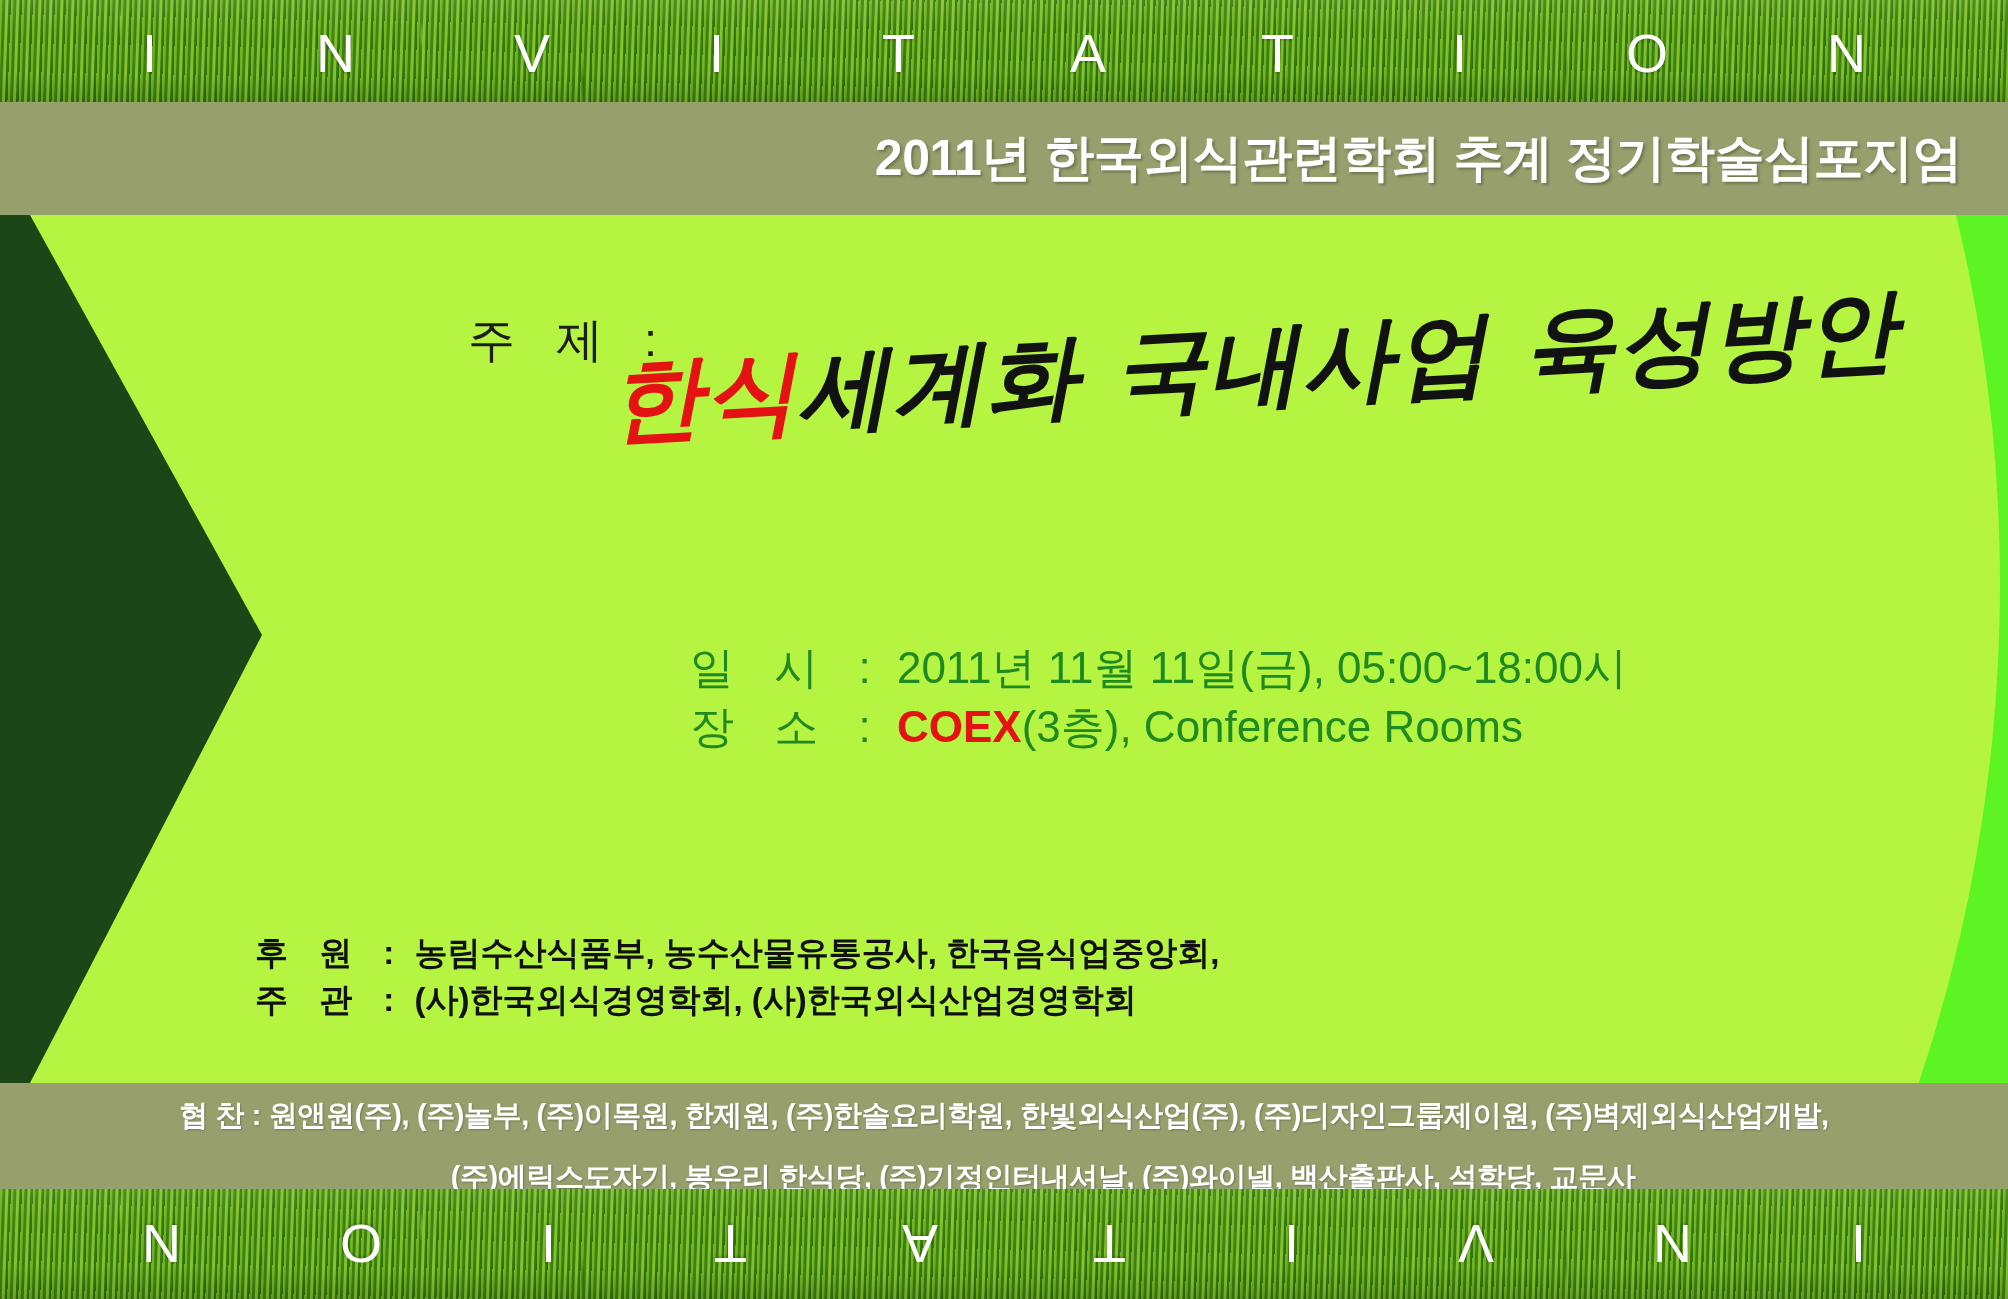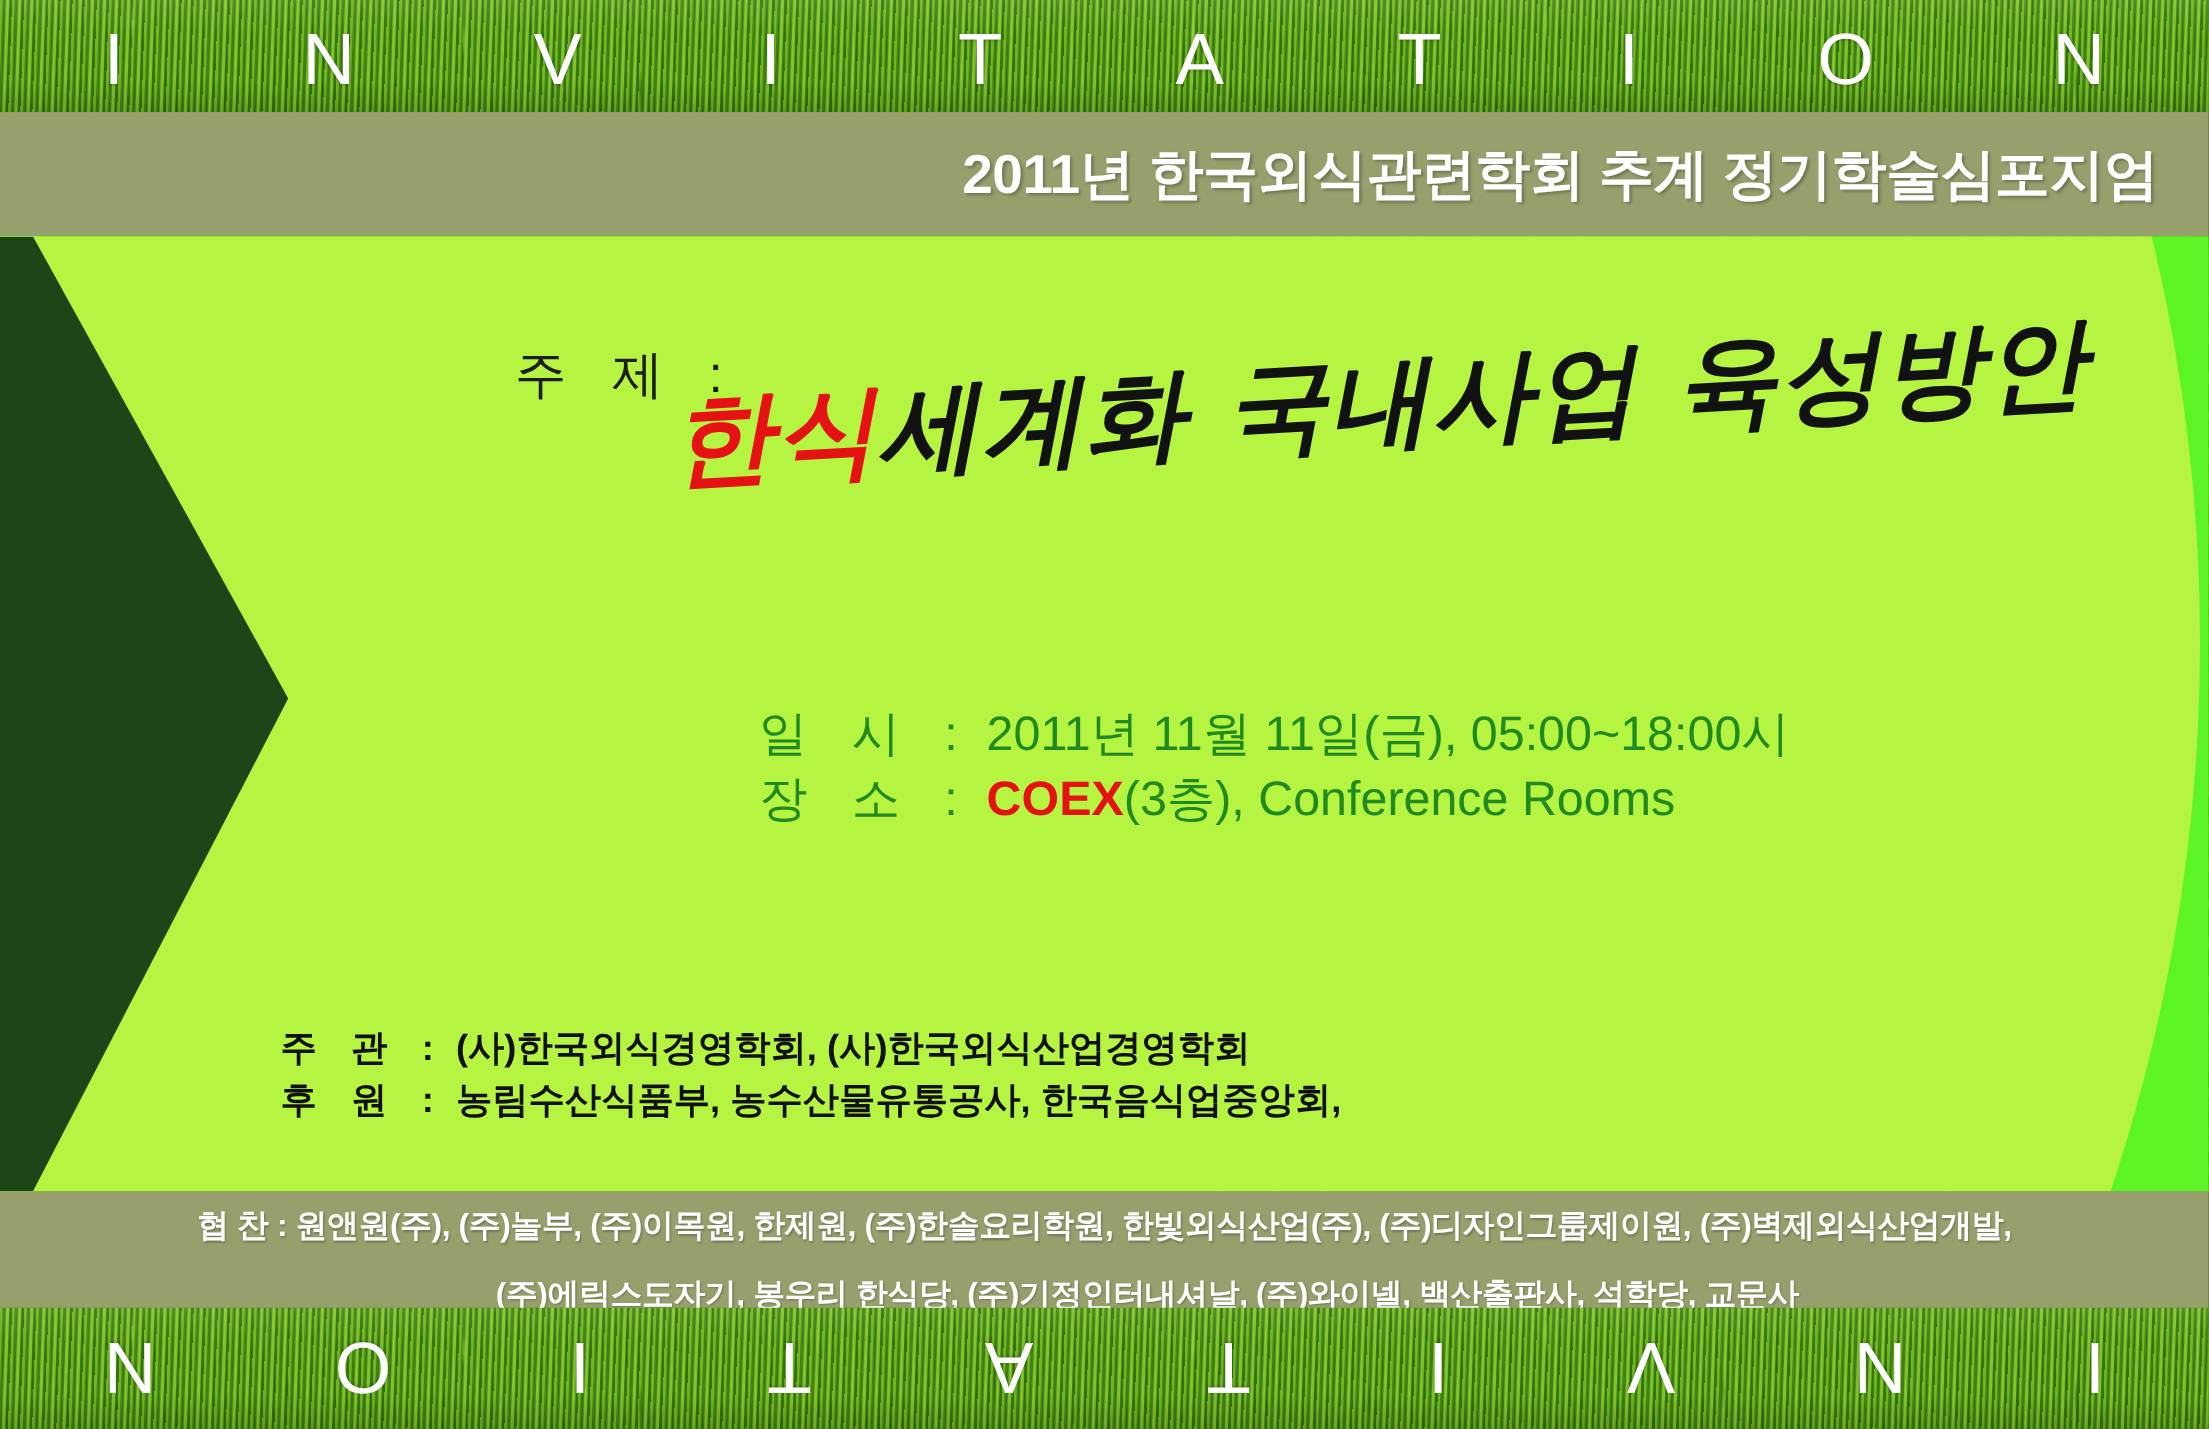--- a/index.html
+++ b/index.html
@@ -48,21 +48,21 @@
     pointer-events:none;
   }
 
   
   .invitation-word{
     position:absolute;left:0;width:100%;
     display:flex;justify-content:center;align-items:center;
     color:#ffffff;
     font-family:"Liberation Sans","DejaVu Sans",sans-serif;
     font-weight:400;
-    font-size:66px;
+    font-size:54px;
     letter-spacing:72px;
     text-indent:72px;
     transform-origin:center center;
     white-space:nowrap;
     text-shadow:0 1px 3px rgba(0,0,0,.25);
   }
   .invitation-top{top:10px;height:86px;}
   .invitation-bottom{top:1201px;height:86px;transform:rotate(180deg);}
 
   
@@ -232,24 +232,24 @@
       <span class="lbl">일  시 :</span><span> 2011년 11월 11일(금), 05:00~18:00시</span>
     </span>
     <span class="row">
       <span class="lbl">장  소 :</span>
       <span class="red">COEX</span><span>(3층), Conference Rooms</span>
     </span>
   </div>
 
   <div class="hosts">
     <span class="row">
+      <span class="lbl">후  원 :</span><span> 농림수산식품부, 농수산물유통공사, 한국음식업중앙회,</span>
+    </span>
+    <span class="row">
       <span class="lbl">주  관 :</span><span> (사)한국외식경영학회, (사)한국외식산업경영학회</span>
-    </span>
-    <span class="row">
-      <span class="lbl">후  원 :</span><span> 농림수산식품부, 농수산물유통공사, 한국음식업중앙회,</span>
     </span>
   </div>
 
   <div class="olive-band footer-band"></div>
   <div class="footer-text">
     <span class="footer-line">협  찬 : 원앤원(주), (주)놀부, (주)이목원, 한제원, (주)한솔요리학원, 한빛외식산업(주), (주)디자인그룹제이원, (주)벽제외식산업개발,</span>
     <span class="footer-line indented">(주)에릭스도자기, 봉우리 한식당, (주)기정인터내셔날, (주)와이넬,  백산출판사, 석학당, 교문사</span>
   </div>
 
   <div class="grass grass-bottom"></div>

